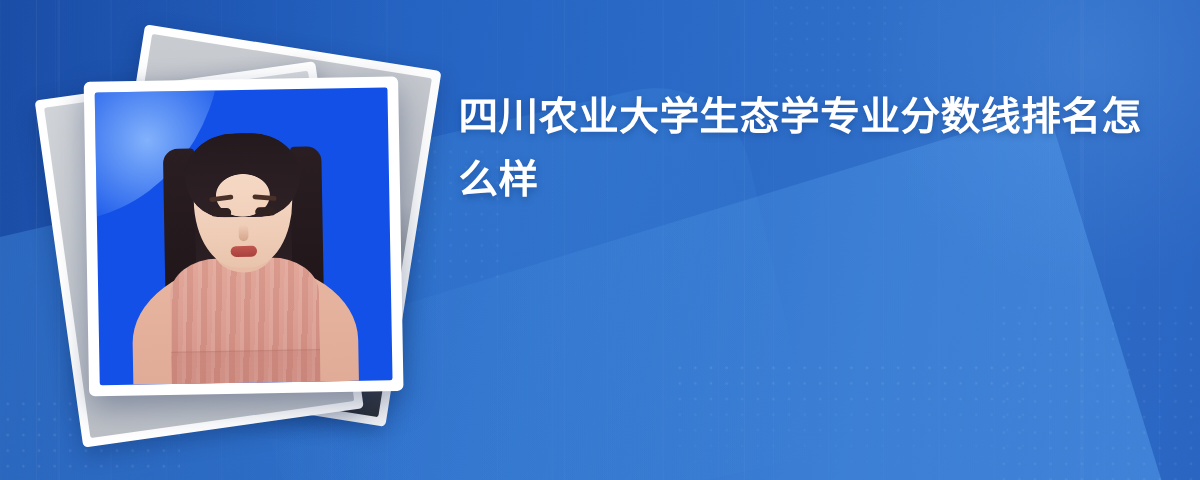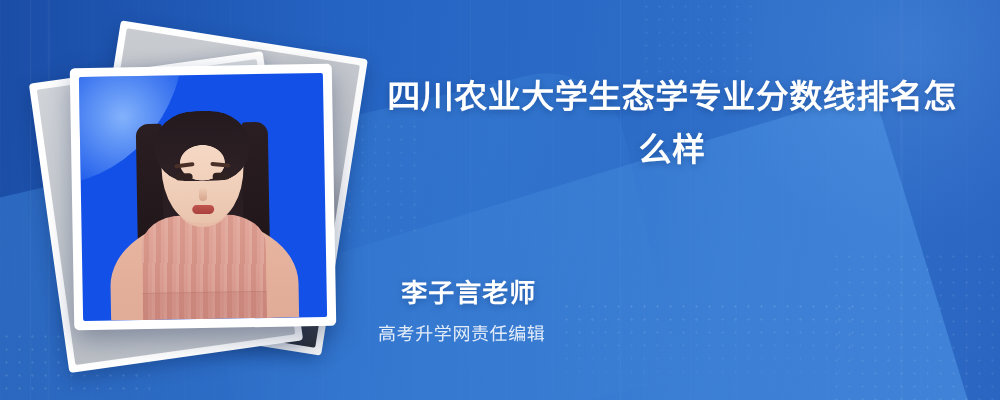--- a/index.html
+++ b/index.html
@@ -8,21 +8,20 @@
     padding: 0;
     background: #16366f;
   }
   .banner {
     position: relative;
     width: 1000px;
     height: 400px;
     overflow: hidden;
     font-family: "Liberation Sans", "DejaVu Sans", sans-serif;
     background: linear-gradient(100deg, #2059ba 0%, #2360c0 22%, #2a6ac6 52%, #2f6fc9 72%, #2a65c2 100%);
-    text-align: center;
   }
 
   
   .bg-layer { position: absolute; inset: 0; pointer-events: none; }
 
   .bg-vstreaks {
     background-image:
       linear-gradient(90deg, rgba(255,255,255,0.055) 0 1px, transparent 1px 100%),
       linear-gradient(90deg, rgba(255,255,255,0.035) 0 2px, transparent 2px 100%),
       linear-gradient(90deg, rgba(255,255,255,0.030) 0 1px, transparent 1px 100%),
@@ -316,18 +315,14 @@
         </div>
       </div>
     </div>
 
   </div>
 
   <div class="text-block">
     <h1 class="headline">四川农业大学生态学专业分数线排名怎么样</h1>
   </div>
 
-  <div class="byline">
-    <div class="author">李子言老师</div>
-    <div class="author-role">高考升学网责任编辑</div>
-  </div>
 
 </div>
 
 </body></html>

